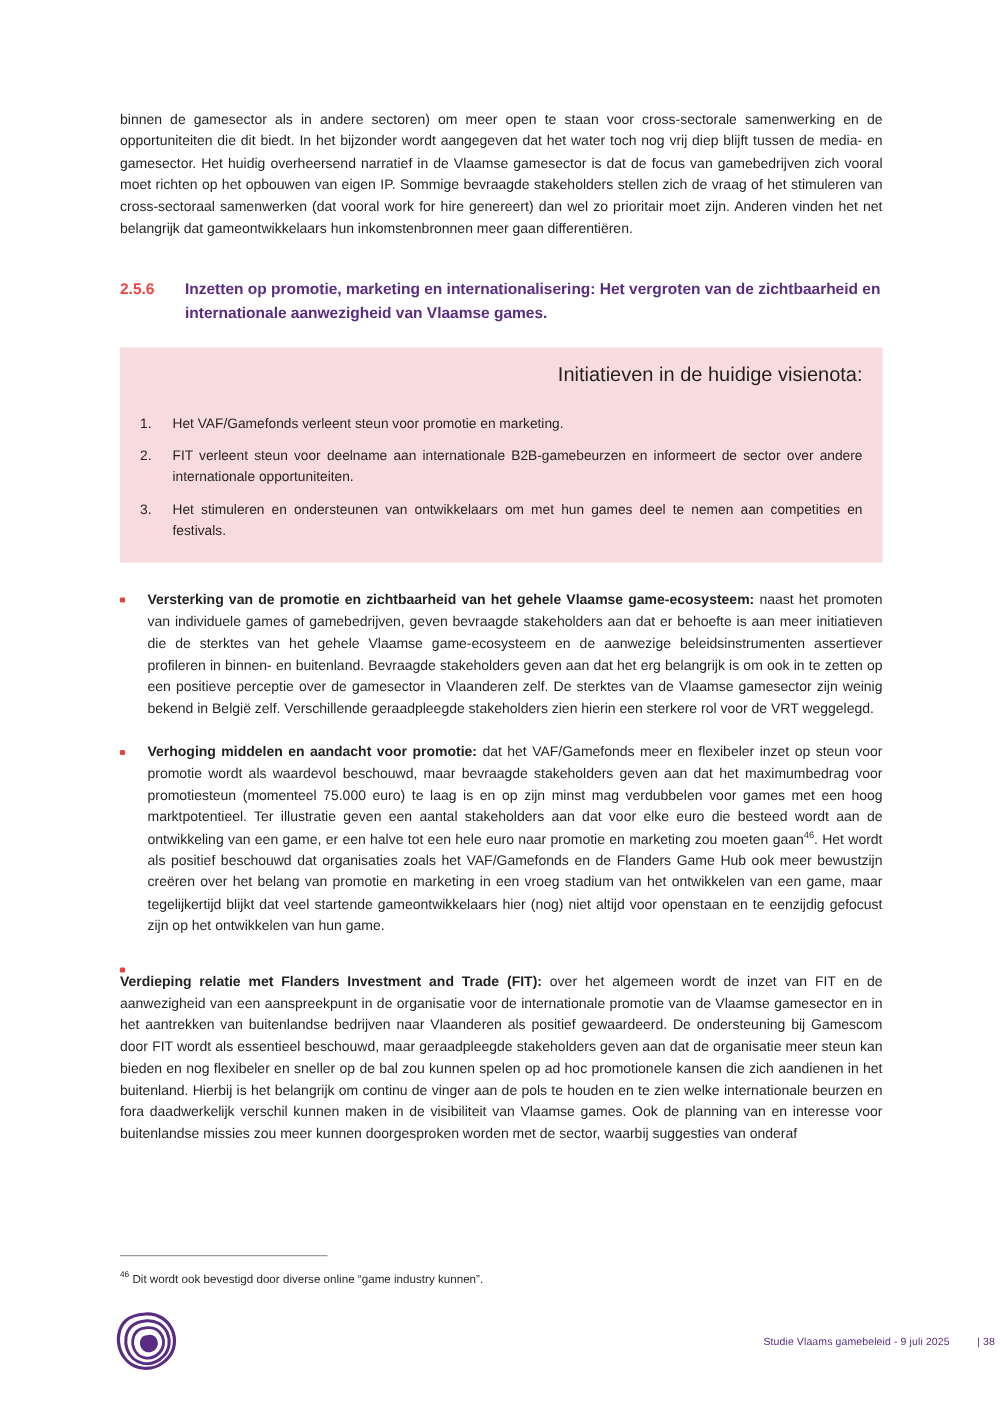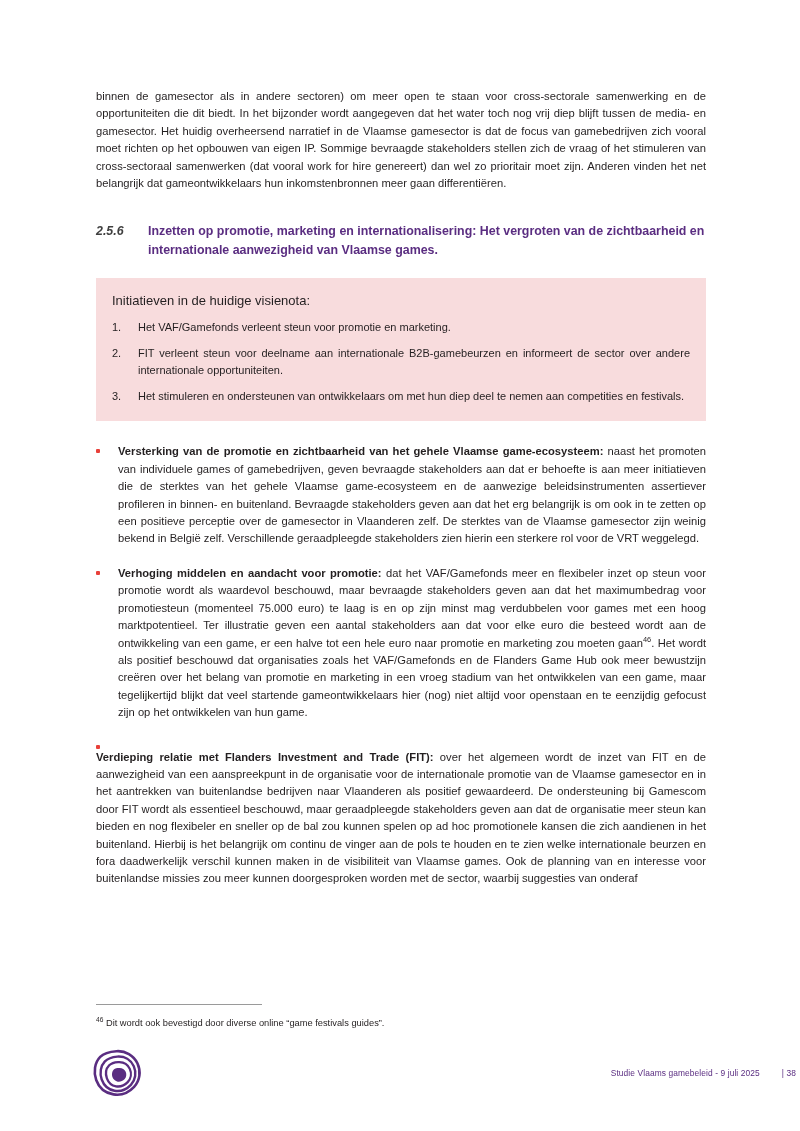--- a/index.html
+++ b/index.html
@@ -39,40 +39,40 @@
     margin-top: 30px;
     margin-bottom: 0;
     color: #5a2d81;
     font-weight: bold;
     font-size: 12.4px;
     line-height: 19px;
   }
   .section-heading .sec-num {
     flex: 0 0 auto;
     width: 52px;
-    color: #404040;
-    font-style: italic;
+    color: #ef4444;
   }
   .section-heading .sec-title {
     flex: 1 1 auto;
     color: #5a2d81;
   }
   
   .callout {
     margin-top: 18px;
     background: #f8dcdd;
     padding: 14px 16px 16px 16px;
     box-sizing: border-box;
     width: 610px;
   }
   .callout-intro {
-    font-size: 13px;
+    font-size: 16px;
     line-height: 17px;
     color: #231f20;
-    margin: 0 0 10px 0;
+    margin: 0 0 22px 0;
+    text-align: right;
   }
   .callout-list {
     margin: 0;
     padding: 0;
     list-style: none;
   }
   .callout-list li {
     display: flex;
     font-size: 11px;
     line-height: 17px;
@@ -192,21 +192,21 @@
         <li>
           <span class="num">1.</span>
           <span class="txt">Het VAF/Gamefonds verleent steun voor promotie en marketing.</span>
         </li>
         <li>
           <span class="num">2.</span>
           <span class="txt">FIT verleent steun voor deelname aan internationale B2B-gamebeurzen en informeert de sector over andere internationale opportuniteiten.</span>
         </li>
         <li>
           <span class="num">3.</span>
-          <span class="txt">Het stimuleren en ondersteunen van ontwikkelaars om met hun diep deel te nemen aan competities en festivals.</span>
+          <span class="txt">Het stimuleren en ondersteunen van ontwikkelaars om met hun games deel te nemen aan competities en festivals.</span>
         </li>
       </ol>
     </div>
 
     <div class="bullets">
 
       <div class="bullet-row">
         <div class="bullet-marker">
           <span class="dot"></span>
         </div>
@@ -225,21 +225,21 @@
           <span class="dot"></span>
         </div>
         <div class="bullet-text"><b>Verdieping relatie met Flanders Investment and Trade (FIT):</b><span> over het algemeen wordt de inzet van FIT en de aanwezigheid van een aanspreekpunt in de organisatie voor de internationale promotie van de Vlaamse gamesector en in het aantrekken van buitenlandse bedrijven naar Vlaanderen als positief gewaardeerd. De ondersteuning bij Gamescom door FIT wordt als essentieel beschouwd, maar geraadpleegde stakeholders geven aan dat de organisatie meer steun kan bieden en nog flexibeler en sneller op de bal zou kunnen spelen op ad hoc promotionele kansen die zich aandienen in het buitenland. Hierbij is het belangrijk om continu de vinger aan de pols te houden en te zien welke internationale beurzen en fora daadwerkelijk verschil kunnen maken in de visibiliteit van Vlaamse games. Ook de planning van en interesse voor buitenlandse missies zou meer kunnen doorgesproken worden met de sector, waarbij suggesties van onderaf</span></div>
       </div>
 
     </div>
   </div>
 
   <div class="footnote-area">
     <div class="footnote-rule"></div>
-    <p class="footnote-text"><sup>46</sup><span> Dit wordt ook bevestigd door diverse online “game festivals guides”.</span></p>
+    <p class="footnote-text"><sup>46</sup><span> Dit wordt ook bevestigd door diverse online “game industry kunnen”.</span></p>
   </div>
 
   <div class="footer">
     <div class="logo">
       <svg width="50" height="50" viewBox="0 0 50 50" xmlns="http://www.w3.org/2000/svg">
         <path d="M24.5 2.2C33.6 1.6 41.6 6.3 45.4 14.2c3.8 7.9 2.6 17.3-3.3 23.6-5.4 5.8-13.2 8.8-20.6 7.6C13.3 44.1 6.9 38.6 4.2 31 1.4 23.1 2.6 13.6 8.2 7.9c4.3-4.4 10.2-5.3 16.3-5.7z" fill="none" stroke="#5a2d81" stroke-width="2.6"></path>
         <path d="M25.3 7.6c7.3-0.5 13.6 3.3 16.5 9.6 2.8 6.2 1.8 13.7-2.9 18.6-4.3 4.5-10.6 6.9-16.4 5.9-5.7-1-10.7-5.3-12.8-11.2-2.2-6.2-1.2-13.7 3.2-18.2 3.4-3.4 7.9-4.3 12.4-4.7z" fill="none" stroke="#5a2d81" stroke-width="2.4"></path>
         <path d="M26.1 13.1c5.2-0.4 9.7 2.3 11.7 6.8 2 4.4 1.2 9.8-2.1 13.2-3.1 3.2-7.6 4.9-11.7 4.2-4-0.7-7.6-3.8-9.1-8-1.6-4.5-0.8-9.8 2.3-13 2.4-2.4 5.5-3 8.9-3.2z" fill="none" stroke="#5a2d81" stroke-width="2.3"></path>
         <path d="M27 18.9c3 -0.2 5.6 1.3 6.7 3.9 1.1 2.5 0.7 5.6-1.2 7.5-1.8 1.9-4.4 2.8-6.8 2.4-2.3-0.4-4.4-2.2-5.3-4.6-0.9-2.6-0.4-5.7 1.4-7.5 1.4-1.4 3.2-1.6 5.2-1.7z" fill="#5a2d81"></path>
       </svg>

